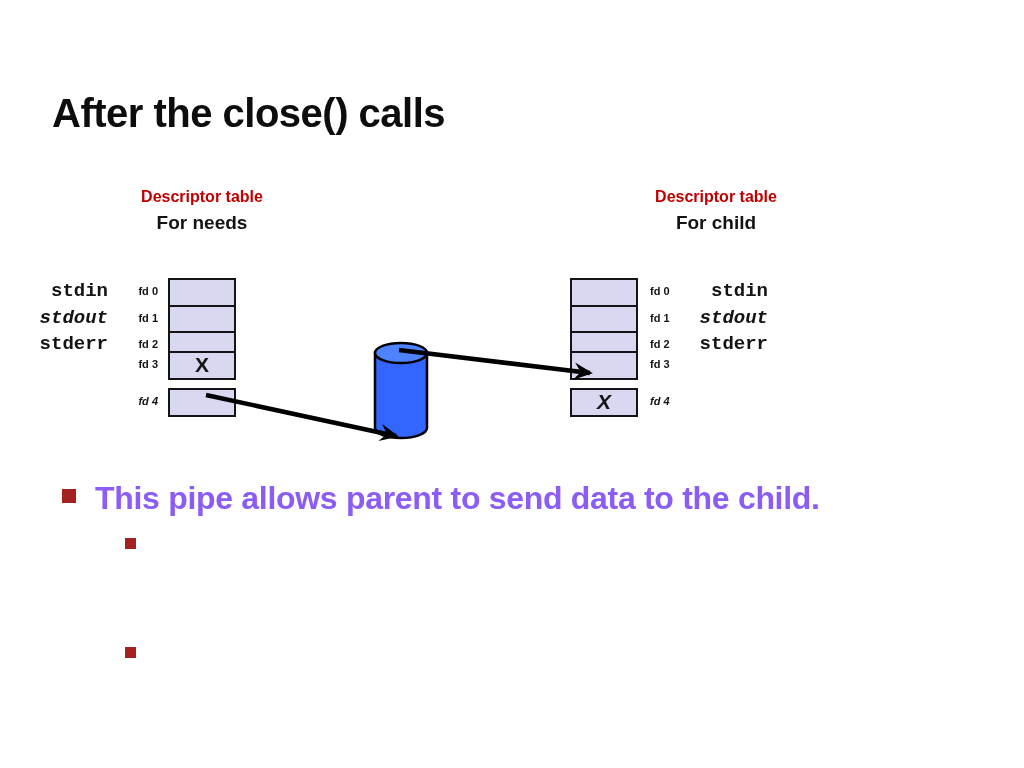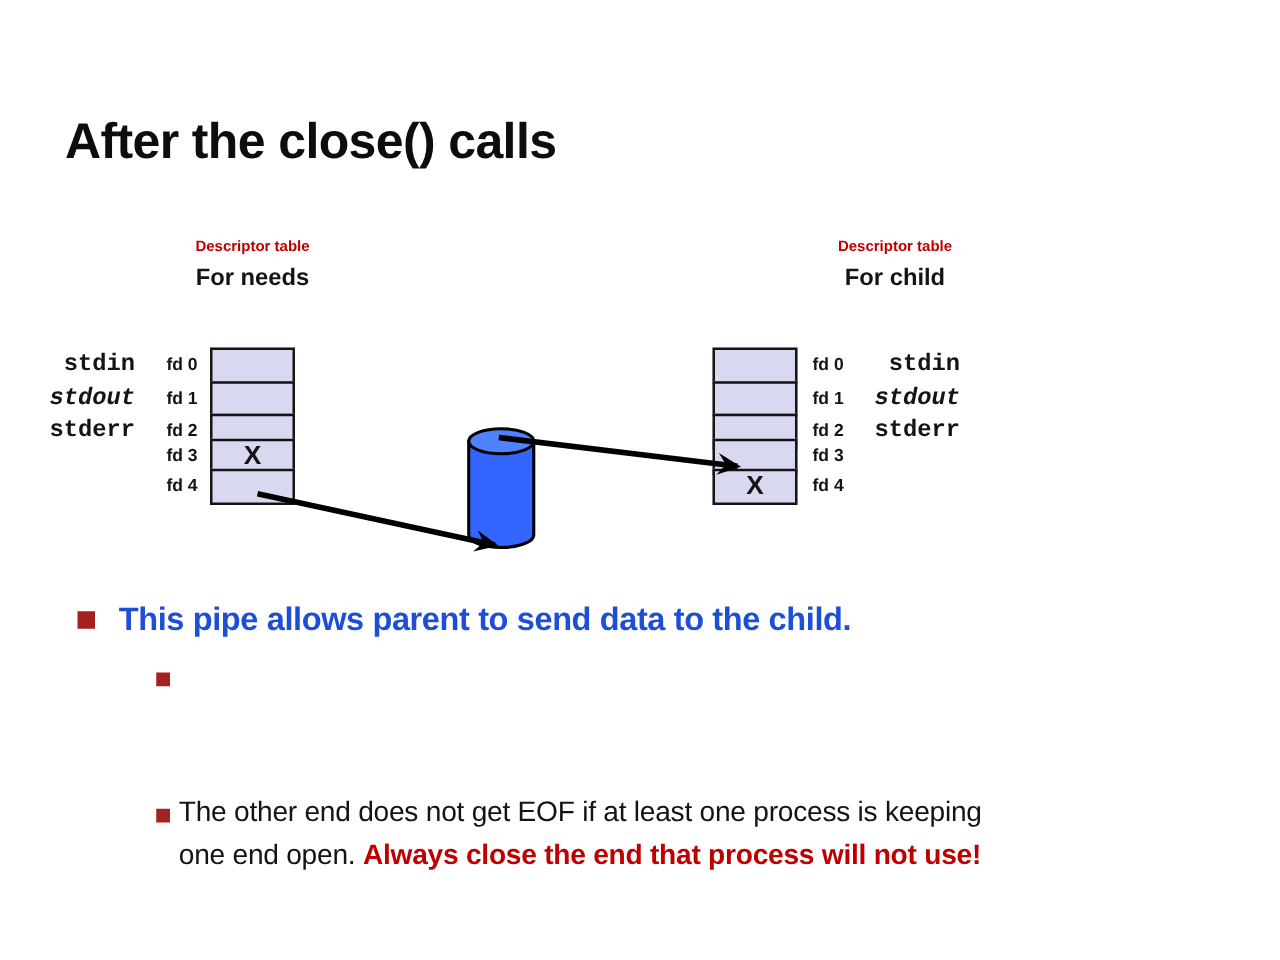--- a/index.html
+++ b/index.html
@@ -3,37 +3,37 @@
 <meta charset="utf-8">
 <style>
   html,body{margin:0;padding:0;background:#ffffff;}
   #slide{position:relative;width:1024px;height:768px;background:#ffffff;overflow:hidden;
          font-family:"Liberation Sans",sans-serif;color:#141414;}
 
   .title{position:absolute;left:52px;top:64px;font-size:40px;font-weight:700;
          letter-spacing:-0.5px;color:#0d0d0d;}
 
   .tbl-header{position:absolute;width:280px;text-align:center;line-height:26px;}
-  .tbl-header .l1{color:#C00000;font-weight:700;font-size:12px;}
+  .tbl-header .l1{color:#C00000;font-weight:700;font-size:16px;}
   .tbl-header .l2{color:#141414;font-weight:700;font-size:19px;}
   #parent-header{left:62px;top:184px;}
   #child-header{left:576px;top:184px;}
 
   .fdtable{position:absolute;width:68px;height:136px;}
   .fdtable .cell{position:absolute;left:0;width:68px;height:28.5px;box-sizing:border-box;
                  background:#D8D8F0;border:2px solid #141414;
                  display:flex;align-items:center;justify-content:center;
                  font-weight:700;font-size:21px;color:#141414;}
-  .r0{top:0;} .r1{top:26.5px;} .r2{top:53px;} .r3{top:73px;} .r4{top:97px;}
+  .r0{top:0;} .r1{top:26.5px;} .r2{top:53px;} .r3{top:73px;} .r4{top:110px;font-style:italic;}
   #parent-fdtable{left:168px;top:278px;}
   #child-fdtable{left:570px;top:278px;}
 
   .fdlabels{position:absolute;width:46px;}
   .fdlabels .fdl{position:absolute;left:0;width:46px;height:26.5px;line-height:27px;
-                 font-weight:700;font-size:14px;}
+                 font-weight:700;font-size:11px;}
   #parent-fdlabels{left:112px;top:278px;text-align:right;}
   #parent-fdlabels .fdl{text-align:right;}
   #child-fdlabels{left:650px;top:278px;}
   #child-fdlabels .fdl{text-align:left;}
 
   .stdio{position:absolute;font-family:"Liberation Mono",monospace;font-weight:700;font-size:19px;}
   .stdio .sio{position:absolute;left:0;height:26.5px;line-height:27px;width:100%;}
   #parent-stdio{left:24px;top:278px;width:84px;}
   #parent-stdio .sio{text-align:right;}
   #child-stdio{left:698px;top:278px;width:70px;}
@@ -41,21 +41,21 @@
   .s0{top:0;} .s1{top:26.5px;font-style:italic;} .s2{top:53px;}
 
   #diagram-svg{position:absolute;left:0;top:0;width:1024px;height:768px;pointer-events:none;}
 
   .bullet-sq{position:absolute;background:#A32121;}
   #main-bullet{left:62px;top:489px;width:14px;height:14px;}
   #sub1-bullet{left:125px;top:538px;width:11px;height:11px;}
   #sub2-bullet{left:125px;top:647px;width:11px;height:11px;}
 
   #main-bullet-text{position:absolute;left:95px;top:480px;width:880px;
-                    font-size:26px;font-weight:700;color:#1d4ed8;letter-spacing:-0.3px;}
+                    font-size:32px;font-weight:700;color:#8b5cf6;letter-spacing:-0.3px;}
   .subtext{position:absolute;left:143px;width:830px;font-size:22.5px;line-height:34px;
            color:#141414;white-space:pre-line;letter-spacing:-0.2px;}
   #sub1-text{top:524px;}
   #sub2-text{top:633px;}
   .red-strong{color:#C00000;font-weight:700;}
 </style>
 </head>
 <body>
 
 <div id="slide">
@@ -126,16 +126,14 @@
     <line x1="206" y1="395" x2="396" y2="436" stroke="#000000" stroke-width="4.5" marker-end="url(#ah)"></line>
     <line x1="399" y1="350" x2="590" y2="373" stroke="#000000" stroke-width="4.5" marker-end="url(#ah)"></line>
   </svg>
 
   <div class="bullet-sq" id="main-bullet"></div>
   <div id="main-bullet-text">This pipe allows parent to send data to the child.</div>
 
   <div class="bullet-sq" id="sub1-bullet"></div>
 
   <div class="bullet-sq" id="sub2-bullet"></div>
-  <div class="subtext" id="sub2-text"><span>The other end does not get EOF if at least one process is keeping
-one end open. </span><span class="red-strong">Always close the end that process will not use!</span></div>
 
 </div>
 
 </body></html>

